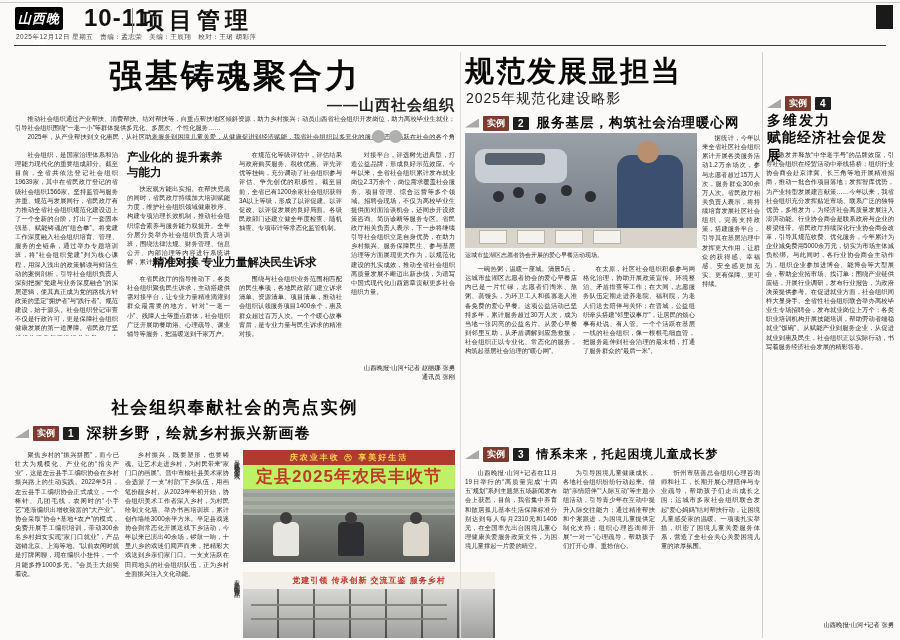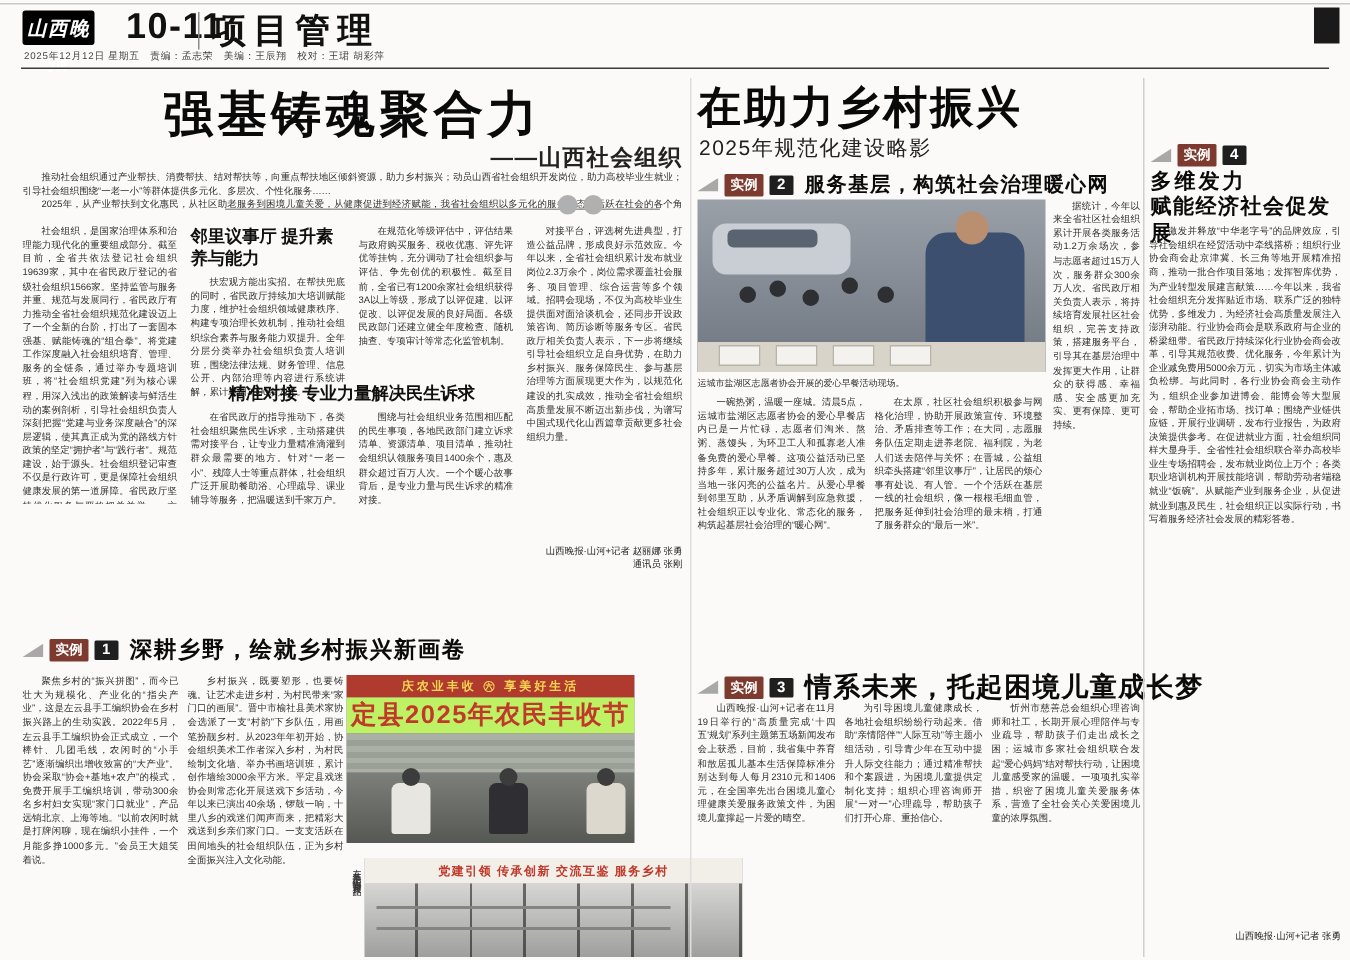--- a/index.html
+++ b/index.html
@@ -54,21 +54,21 @@
   .case-headline{font-size:15px;font-weight:bold;color:#0b0b0b;letter-spacing:1px;margin-left:4px;}
   .row-case1{left:15px;top:424px;}
   .case1col{top:450px;height:186px;width:104px;}
   .k1{left:15px;} .k2{left:125px;}
 
   
   .vcaption{width:9px;font-size:6px;color:#333;letter-spacing:1px;writing-mode:vertical-rl;overflow:hidden;}
   .vcap1{left:232px;top:455px;height:130px;}
   .vcap2{left:232px;top:575px;height:62px;}
   .photo{overflow:hidden;background:#8e9298;}
-  .photo1{left:231px;top:450px;width:192px;height:112px;}
+  .photo1{left:243px;top:450px;width:212px;height:112px;}
   .p1-banner-top{position:absolute;left:0;top:0;width:100%;height:15px;background:#b03a2e;
     color:#f4d452;font-size:8px;font-weight:bold;text-align:center;line-height:15px;letter-spacing:2px;}
   .p1-banner-main{position:absolute;left:0;top:15px;width:100%;height:24px;background:#bef264;
     color:#c0392b;font-size:17px;font-weight:bold;text-align:center;line-height:24px;letter-spacing:1px;white-space:nowrap;}
   .p1-mid{position:absolute;left:0;top:39px;width:100%;height:26px;
     background:repeating-linear-gradient(180deg,#aab0a6 0 4px,#9aa096 4px 8px);}
   .p1-stage{position:absolute;left:0;top:65px;width:100%;height:47px;background:linear-gradient(#7c7f7a,#565853);}
   .perf{position:absolute;bottom:6px;width:26px;height:34px;border-radius:5px 5px 2px 2px;}
   .perf .head{position:absolute;left:7px;top:-10px;width:12px;height:12px;border-radius:50%;background:#3c3c3c;}
   .pf1{left:30px;background:#e8e6e0;} .pf2{left:95px;background:#2f2f33;} .pf3{left:160px;background:#ddd8ce;}
@@ -91,21 +91,21 @@
   .p3-head{position:absolute;width:11px;height:11px;border-radius:50%;background:#2d2f33;}
   .p3-person{position:absolute;right:14px;top:22px;width:66px;height:84px;background:#3c4f6e;border-radius:14px 14px 0 0;}
   .p3-person .head{position:absolute;left:20px;top:-14px;width:22px;height:22px;border-radius:50%;background:#b98f70;}
   .p3-table{position:absolute;left:0;bottom:0;width:100%;height:20px;background:#d8d4ca;}
   .p3-box{position:absolute;bottom:4px;width:26px;height:12px;background:#f4f2ee;border:1px solid #b9b4a8;}
   .photo-caption{left:465px;top:251px;width:232px;font-size:6px;color:#333;}
   .ncol{left:702px;top:133px;width:58px;height:306px;}
   .r2a{left:465px;top:264px;width:112px;height:178px;}
   .r2b{left:583px;top:264px;width:112px;height:178px;}
   .row-case3{left:465px;top:446px;}
-  .row-case3 .case-headline{font-size:18px;}
+  .row-case3 .case-headline{font-size:12px;}
   .case3col{top:468px;height:170px;}
   .r3a{left:465px;width:92px;} .r3b{left:563px;width:92px;} .r3c{left:661px;width:99px;}
 
   
   .vrule-right{left:762px;top:52px;width:1px;height:586px;background:#cfcfcf;}
   .row-case4{left:767px;top:96px;}
   .case4-h1{left:767px;top:112px;font-size:14px;font-weight:bold;letter-spacing:2px;color:#0a0a0a;}
   .case4-h2{left:767px;top:129px;font-size:14px;font-weight:bold;letter-spacing:1px;color:#0a0a0a;}
   .case4-body{left:766px;top:150px;width:128px;height:466px;}
   .case4-byline{left:766px;top:620px;width:128px;}
@@ -132,21 +132,21 @@
   </div>
   <div class="abs quote-rule"></div>
   <div class="abs quote-dot qd1"></div>
   <div class="abs quote-dot qd2"></div>
 
   <div class="abs lcol c1">
     <div class="colblock" style="height:186px;">社会组织，是国家治理体系和治理能力现代化的重要组成部分。截至目前，全省共依法登记社会组织19639家，其中在省民政厅登记的省级社会组织1566家。坚持监管与服务并重、规范与发展同行，省民政厅有力推动全省社会组织规范化建设迈上了一个全新的台阶，打出了一套固本强基、赋能铸魂的“组合拳”。将党建工作深度融入社会组织培育、管理、服务的全链条，通过举办专题培训班，将“社会组织党建”列为核心课程，用深入浅出的政策解读与鲜活生动的案例剖析，引导社会组织负责人深刻把握“党建与业务深度融合”的深层逻辑，使其真正成为党的路线方针政策的坚定“拥护者”与“践行者”。规范建设，始于源头。社会组织登记审查不仅是行政许可，更是保障社会组织健康发展的第一道屏障。省民政厅坚持优化服务与严格把关并举，一方面，按照优化营商环境要求，修订服务指南，优化审核流程，全面推行“一次办结、一次办好”，让政务服务既有速度更有温度；另一方面，严把登记审查关，从源头上防范风险隐患。</div>
   </div>
 
   <div class="abs bandA b2">
-    <div class="colhead c2head">邻里议事厅 提升素养与能力</div>
+    <div class="colhead c2head">产业化的 提升素养与能力</div>
     <div class="colblock" style="height:82px;">扶宏观方能出实招。在帮扶兜底的同时，省民政厅持续加大培训赋能力度，维护社会组织领域健康秩序、构建专项治理长效机制，推动社会组织综合素养与服务能力双提升。全年分层分类举办社会组织负责人培训班，围绕法律法规、财务管理、信息公开、内部治理等内容进行系统讲解，累计培训3000余人次。</div>
   </div>
   <div class="abs bandA b3">
     <div class="colblock" style="height:100px;">在规范化等级评估中，评估结果与政府购买服务、税收优惠、评先评优等挂钩，充分调动了社会组织参与评估、争先创优的积极性。截至目前，全省已有1200余家社会组织获得3A以上等级，形成了以评促建、以评促改、以评促发展的良好局面。各级民政部门还建立健全年度检查、随机抽查、专项审计等常态化监管机制。</div>
   </div>
 
   <div class="abs mid-header">精准对接 专业力量解决民生诉求</div>
 
   <div class="abs bandB b2">
     <div class="colblock" style="height:114px;">在省民政厅的指导推动下，各类社会组织聚焦民生诉求，主动搭建供需对接平台，让专业力量精准滴灌到群众最需要的地方。针对“一老一小”、残障人士等重点群体，社会组织广泛开展助餐助浴、心理疏导、课业辅导等服务，把温暖送到千家万户。</div>
@@ -156,20 +156,21 @@
   </div>
 
   <div class="abs lcol c4">
     <div class="colblock" style="height:210px;">对接平台，评选树先进典型，打造公益品牌，形成良好示范效应。今年以来，全省社会组织累计发布就业岗位2.3万余个，岗位需求覆盖社会服务、项目管理、综合运营等多个领域。招聘会现场，不仅为高校毕业生提供面对面洽谈机会，还同步开设政策咨询、简历诊断等服务专区。省民政厅相关负责人表示，下一步将继续引导社会组织立足自身优势，在助力乡村振兴、服务保障民生、参与基层治理等方面展现更大作为，以规范化建设的扎实成效，推动全省社会组织高质量发展不断迈出新步伐，为谱写中国式现代化山西篇章贡献更多社会组织力量。</div>
     <div class="byline">
       <div>山西晚报·山河+记者 赵丽娜 张勇</div>
       <div>通讯员 张刚</div>
     </div>
   </div>
 
+  <div class="abs hl-banner">社会组织奉献社会的亮点实例</div>
 
   <div class="abs case-row row-case1">
     <span class="tri"></span>
     <span class="badge-label">实例</span>
     <span class="badge-num">1</span>
     <span class="case-headline">深耕乡野，绘就乡村振兴新画卷</span>
   </div>
   <div class="abs case1col k1 colblock">聚焦乡村的“振兴拼图”，而今已壮大为规模化、产业化的“指尖产业”，这是左云县手工编织协会在乡村振兴路上的生动实践。2022年5月，左云县手工编织协会正式成立，一个棒针、几团毛线，农闲时的“小手艺”逐渐编织出增收致富的“大产业”。协会采取“协会+基地+农户”的模式，免费开展手工编织培训，带动300余名乡村妇女实现“家门口就业”，产品远销北京、上海等地。“以前农闲时就是打牌闲聊，现在编织小挂件，一个月能多挣1000多元。”会员王大姐笑着说。</div>
   <div class="abs case1col k2 colblock">乡村振兴，既要塑形，也要铸魂。让艺术走进乡村，为村民带来“家门口的画展”。晋中市榆社县美术家协会选派了一支“村韵”下乡队伍，用画笔扮靓乡村。从2023年年初开始，协会组织美术工作者深入乡村，为村民绘制文化墙、举办书画培训班，累计创作墙绘3000余平方米。平定县戏迷协会则常态化开展送戏下乡活动，今年以来已演出40余场，锣鼓一响，十里八乡的戏迷们闻声而来，把精彩大戏送到乡亲们家门口。一支支活跃在田间地头的社会组织队伍，正为乡村全面振兴注入文化动能。</div>
 
@@ -192,21 +193,21 @@
   </div>
   <div class="abs vcaption vcap2">左云县手工编织协会会员作品。</div>
   <div class="abs photo photo2">
     <div class="p2-awning">党建引领 传承创新 交流互鉴 服务乡村</div>
     <div class="p2-glass"></div>
     <div class="p2-shelf" style="top:32px;"></div>
     <div class="p2-shelf" style="top:46px;"></div>
   </div>
 
   <div class="abs vrule-left"></div>
-  <div class="abs right-headline">在助力乡村振兴</div>
+  <div class="abs right-headline">规范发展显担当</div>
   <div class="abs right-subhead">2025年规范化建设略影</div>
 
   <div class="abs case-row row-case2">
     <span class="tri"></span>
     <span class="badge-label">实例</span>
     <span class="badge-num">2</span>
     <span class="case-headline">服务基层，构筑社会治理暖心网</span>
   </div>
 
   <div class="abs photo photo3">

